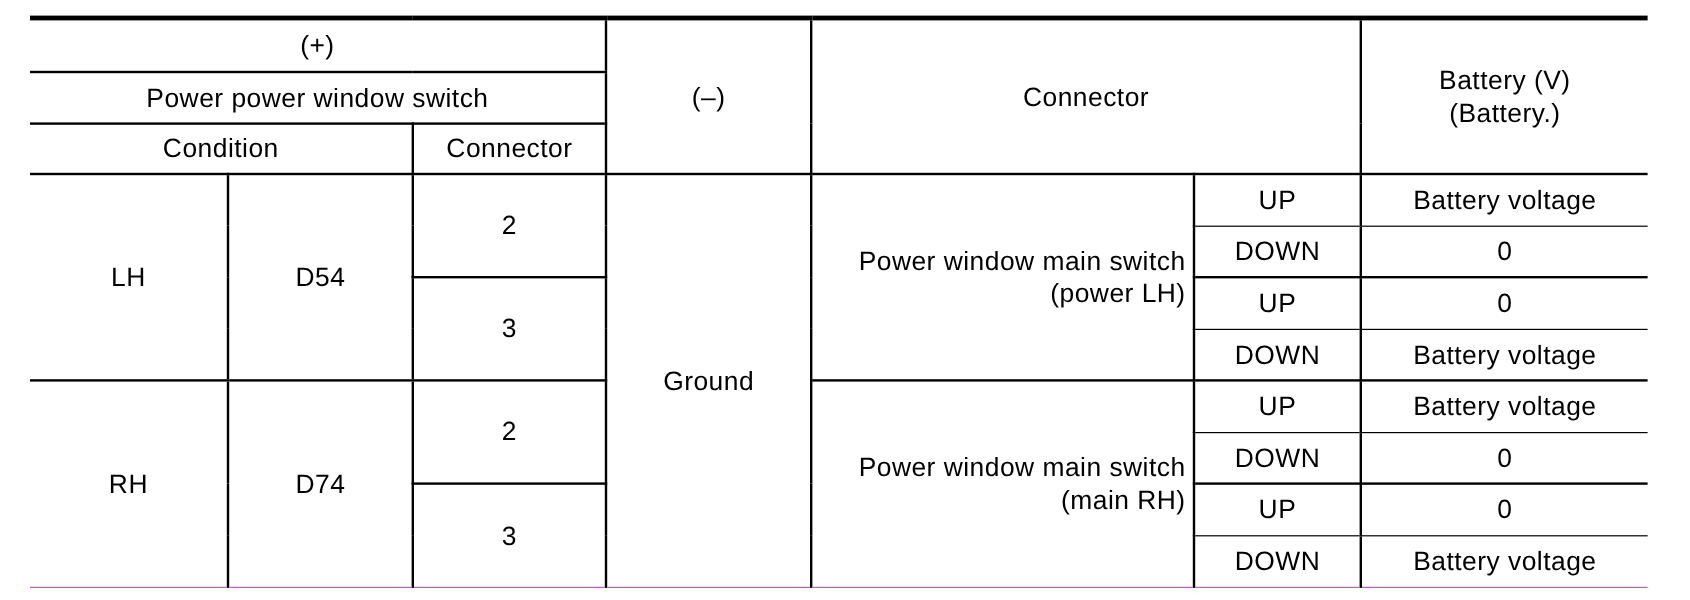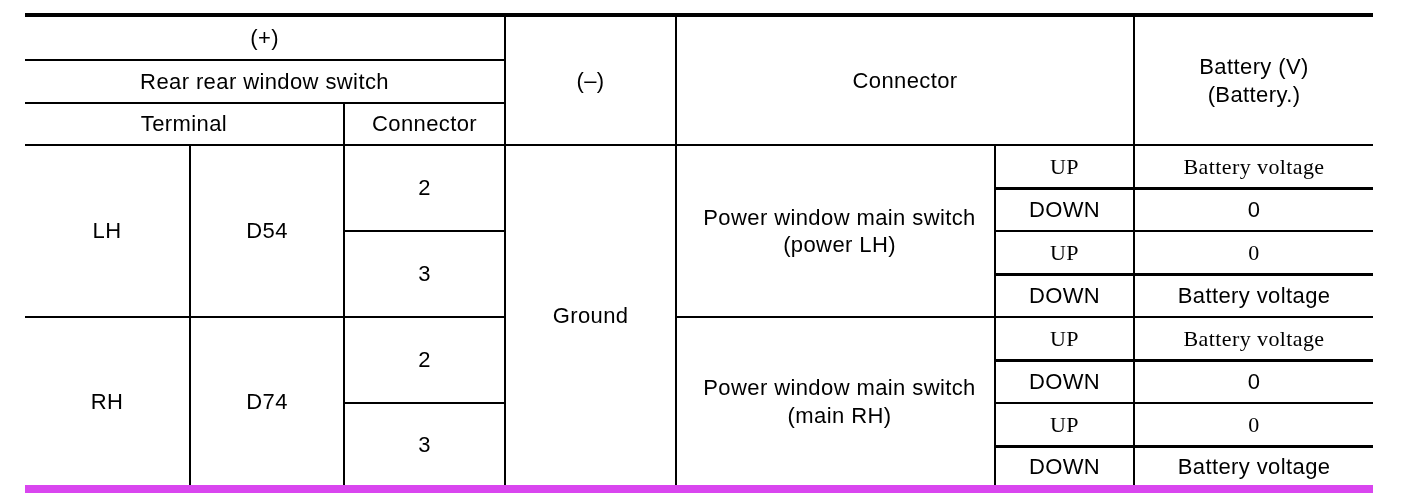--- a/index.html
+++ b/index.html
@@ -26,30 +26,30 @@
     letter-spacing: 0.4px;
     line-height: 1.25;
   }
   td {
     text-align: center;
     vertical-align: middle;
     padding: 0;
     overflow: hidden;
   }
   td.left {
-    text-align: center;
+    text-align: right;
     padding-left: 14px;
     padding-right: 6px;
     margin-left: 23px;
   }
   
   .bt4 { border-top: 4px solid #000; }
-  .bb4 { border-bottom: 8px solid #d946ef; }
+  .bb4 { border-bottom: 1px solid #d946ef; }
   .bb2 { border-bottom: 2px solid #000; }
-  .bb1 { border-bottom: 3px solid #000000; font-family: Liberation Serif, serif; }
+  .bb1 { border-bottom: 1px solid #000000; }
   .bl2 { border-left: 2px solid #000; }
   .br2 { border-right: 2px solid #000; }
   tr.hr1 { height: 45px; }
   tr.hr2 { height: 43px; }
   tr.hr3 { height: 42px; }
   tr.br  { height: 43px; }
 </style>
 </head>
 <body>
 
@@ -69,24 +69,24 @@
         <tr class="hr1">
       <td colspan="3" class="bt4 bb2">(+)</td>
       <td rowspan="3" class="bt4 bl2 br2 bb2">(–)</td>
       <td colspan="2" rowspan="3" class="bt4 br2 bb2">Connector</td>
       <td rowspan="3" class="bt4 bb2">
         <div>Battery (V)</div>
         <div>(Battery.)</div>
       </td>
     </tr>
     <tr class="hr2">
-      <td colspan="3" class="bb2">Rear rear window switch</td>
+      <td colspan="3" class="bb2">Power power window switch</td>
     </tr>
     <tr class="hr3">
-      <td colspan="2" class="bb2 br2">Terminal</td>
+      <td colspan="2" class="bb2 br2">Condition</td>
       <td class="bb2">Connector</td>
     </tr>
 
     <tr class="br">
       <td rowspan="4" class="bb2">LH</td>
       <td rowspan="4" class="bl2 bb2">D54</td>
       <td rowspan="2" class="bl2 br2 bb2">2</td>
       <td rowspan="8" class="br2 bb4">Ground</td>
       <td rowspan="4" class="left br2 bb2">
         <div>Power window main switch</div>

